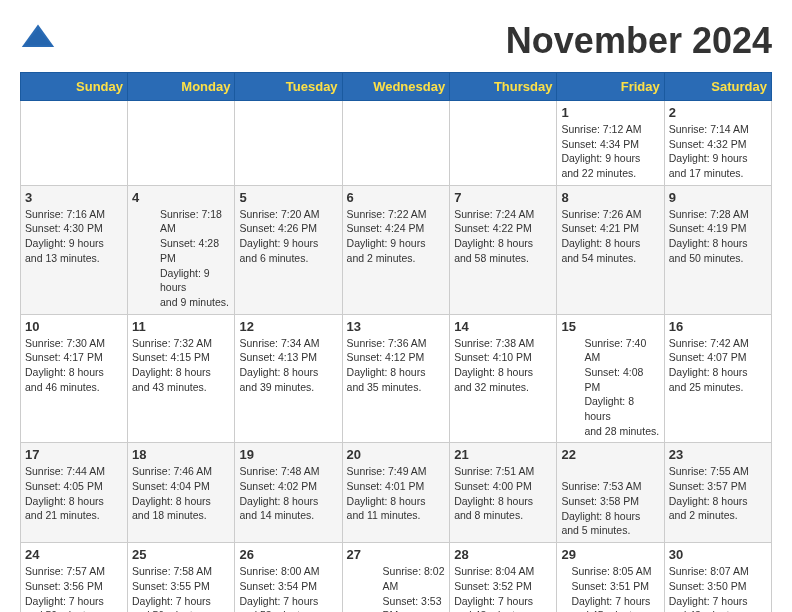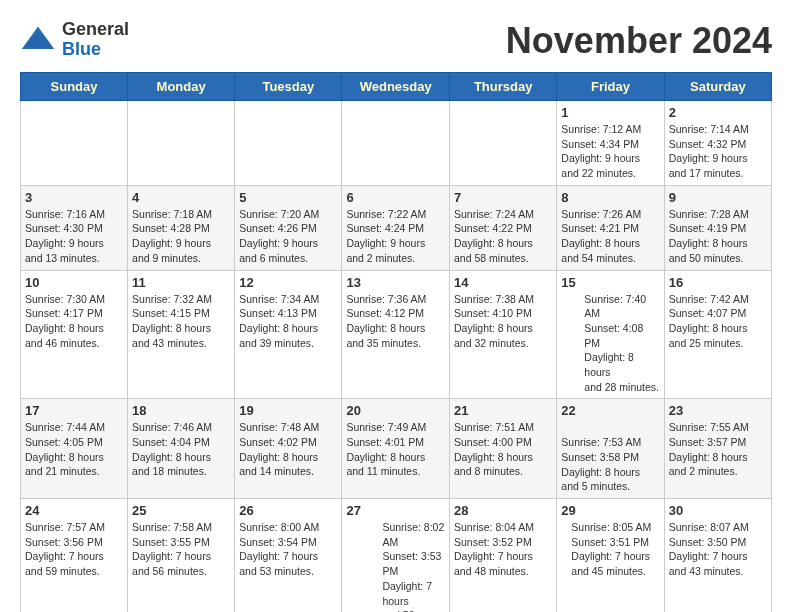--- a/index.html
+++ b/index.html
@@ -44,23 +44,23 @@
       font-size: 16px;
       color: #555;
     }
     .calendar {
       width: 100%;
       border-collapse: collapse;
       font-size: 11px;
     }
     .calendar th {
       background-color: #2a6bb5;
-      color: #fef9c3;
+      color: #fde047;
       padding: 6px 4px;
-      text-align: center;
+      text-align: right;
       font-size: 13px;
       font-weight: bold;
       border: 1px solid #1a5aa0;
     }
     .calendar td {
       border: 1px solid #ccc;
       vertical-align: top;
       padding: 4px;
       width: 108px;
       min-height: 80px;
@@ -87,24 +87,20 @@
   </style>
 </head>
 <body>
 
 <div class="header">
   <div class="logo">
     <svg class="logo-icon" viewBox="0 0 40 40">
       <polygon points="20,5 38,30 2,30" fill="#2a6bb5"></polygon>
       <polygon points="20,10 35,28 5,28" fill="#1a5aa0" opacity="0.3"></polygon>
     </svg>
-    <div class="logo-text">
-      <div class="logo-general">General</div>
-      <div class="logo-blue">Blue</div>
-    </div>
   </div>
   <div class="title-block">
     <div class="month-title">November 2024</div>
   </div>
 </div>
 
 <table class="calendar">
   <thead>
     <tr>
     <th>Sunday</th>
@@ -141,21 +137,21 @@
       <tr>
         <td>
           <span class="day-num">3</span>
           <div class="day-info" style="white-space: pre-line;">Sunrise: 7:16 AM
 Sunset: 4:30 PM
 Daylight: 9 hours
 and 13 minutes.</div>
         </td>
         <td>
           <span class="day-num">4</span>
-          <div class="day-info" style="white-space: pre-line;">Sunrise: 7:18 AM
+          <div class="day-info" style="white-space: pre-line; margin-left: 28px;">Sunrise: 7:18 AM
 Sunset: 4:28 PM
 Daylight: 9 hours
 and 9 minutes.</div>
         </td>
         <td>
           <span class="day-num">5</span>
           <div class="day-info" style="white-space: pre-line;">Sunrise: 7:20 AM
 Sunset: 4:26 PM
 Daylight: 9 hours
 and 6 minutes.</div>

